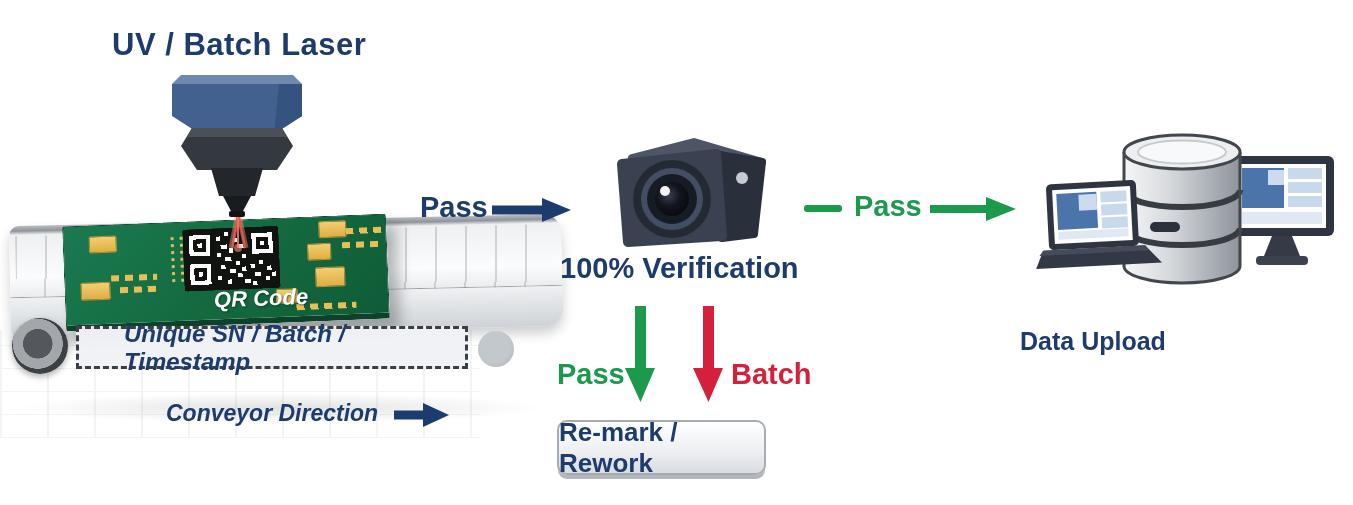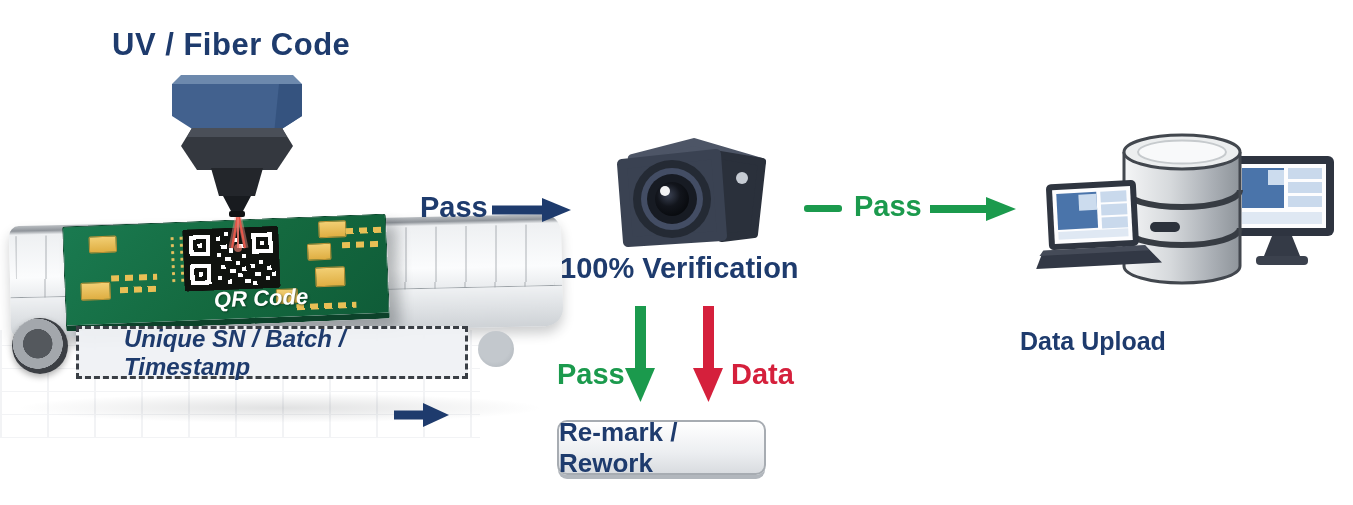--- a/index.html
+++ b/index.html
@@ -52,21 +52,21 @@
     background:repeating-linear-gradient(90deg,#e9bf55 0 8px,rgba(0,0,0,0) 8px 14px);}
   .dot-grid{position:absolute;width:20px;height:48px;
     background-image:radial-gradient(#e6c05e 1.6px,rgba(0,0,0,0) 1.8px);
     background-size:9px 7px;}
   .qr-wrap{position:absolute;left:119px;top:7px;width:96px;height:62px;}
   .qr-label{position:absolute;left:120px;top:66px;width:150px;text-align:center;
     color:#ffffff;font-size:22px;font-weight:700;font-style:italic;
     text-shadow:1px 1px 2px rgba(0,40,20,.6);}
 
   
-  .sn-box{left:76px;top:326px;width:392px;height:53px;z-index:6;
+  .sn-box{left:76px;top:326px;width:392px;height:43px;z-index:6;
     background:rgba(240,242,245,.97);border:3px dashed #3a3f45;box-sizing:border-box;
     display:flex;align-items:center;justify-content:center;
     font-size:24px;font-style:italic;font-weight:600;color:#1e3b6d;padding-left:45px;}
 
   
   .conv-dir{left:166px;top:400px;font-size:23px;font-style:italic;font-weight:700;z-index:6;}
 
   
   .rework{left:557px;top:420px;width:209px;height:55px;z-index:6;
     border:2px solid #a7acb2;border-radius:10px;box-sizing:border-box;
@@ -78,21 +78,21 @@
   .dash{left:804px;top:205px;width:38px;height:7px;background:#1b9a4d;border-radius:3px;z-index:6;}
 </style>
 </head>
 <body>
 
 <div class="stage">
 
   <div class="abs floor"></div>
   <div class="abs conveyor-shadow"></div>
 
-  <div class="abs title navy" style="left:112px;top:27px;">UV / Fiber Code</div>
+  <div class="abs title navy" style="left:112px;top:27px;">UV / Batch Laser</div>
 
   <div class="abs conveyor">
     <div class="slats"></div>
     <div class="front"></div>
   </div>
   <div class="abs roller"></div>
   <div class="abs roller-end"></div>
 
   <div class="abs pcb">
     <div class="pad" style="left:25px;top:10px;width:26px;height:15px;"></div>
@@ -166,20 +166,21 @@
     <polygon points="112,14 135,14 135,46 107,64" fill="#35537f"></polygon>
     <polygon points="25,58 115,58 126,76 110,100 30,100 14,76" fill="#34383f"></polygon>
     <polygon points="25,58 115,58 120,67 20,67" fill="#4a4f58"></polygon>
     <polygon points="44,98 96,98 88,126 52,126" fill="#23262b"></polygon>
     <polygon points="56,126 84,126 76,141 64,141" fill="#181b1f"></polygon>
     <rect x="62" y="141" width="16" height="6" rx="2" fill="#101214"></rect>
   </svg>
 
   <div class="abs sn-box">Unique SN / Batch / Timestamp</div>
 
+  <div class="abs conv-dir navy">Conveyor Direction</div>
   <svg class="abs" style="left:394px;top:402px;z-index:6;" width="56" height="26" viewBox="0 0 56 26">
     <line x1="0" y1="13" x2="31" y2="13" stroke="#1e3b6d" stroke-width="9"></line>
     <polygon points="29,1 55,13 29,25" fill="#1e3b6d"></polygon>
   </svg>
 
   <div class="abs pass-lbl navy" style="left:420px;top:191px;z-index:6;">Pass</div>
   <svg class="abs" style="left:492px;top:196px;z-index:6;" width="80" height="28" viewBox="0 0 80 28">
     <line x1="0" y1="14" x2="52" y2="14" stroke="#1e3b6d" stroke-width="9"></line>
     <polygon points="50,2 79,14 50,26" fill="#1e3b6d"></polygon>
   </svg>
@@ -207,21 +208,21 @@
 
   <svg class="abs" style="left:625px;top:306px;" width="30" height="97" viewBox="0 0 30 97">
     <rect x="10" y="0" width="11" height="64" fill="#1b9a4d"></rect>
     <polygon points="0,62 30,62 15.5,96" fill="#1b9a4d"></polygon>
   </svg>
   <svg class="abs" style="left:693px;top:306px;" width="30" height="97" viewBox="0 0 30 97">
     <rect x="10" y="0" width="11" height="64" fill="#d5203c"></rect>
     <polygon points="0,62 30,62 15.5,96" fill="#d5203c"></polygon>
   </svg>
   <div class="abs pass-lbl green" style="left:557px;top:358px;">Pass</div>
-  <div class="abs pass-lbl red" style="left:731px;top:358px;">Data</div>
+  <div class="abs pass-lbl red" style="left:731px;top:358px;">Batch</div>
 
   <div class="abs rework">Re-mark / Rework</div>
 
   <div class="abs dash"></div>
   <div class="abs pass-lbl green" style="left:854px;top:190px;">Pass</div>
   <svg class="abs" style="left:930px;top:195px;" width="88" height="28" viewBox="0 0 88 28">
     <line x1="0" y1="14" x2="58" y2="14" stroke="#1b9a4d" stroke-width="8"></line>
     <polygon points="56,2 86,14 56,26" fill="#1b9a4d"></polygon>
   </svg>
 

